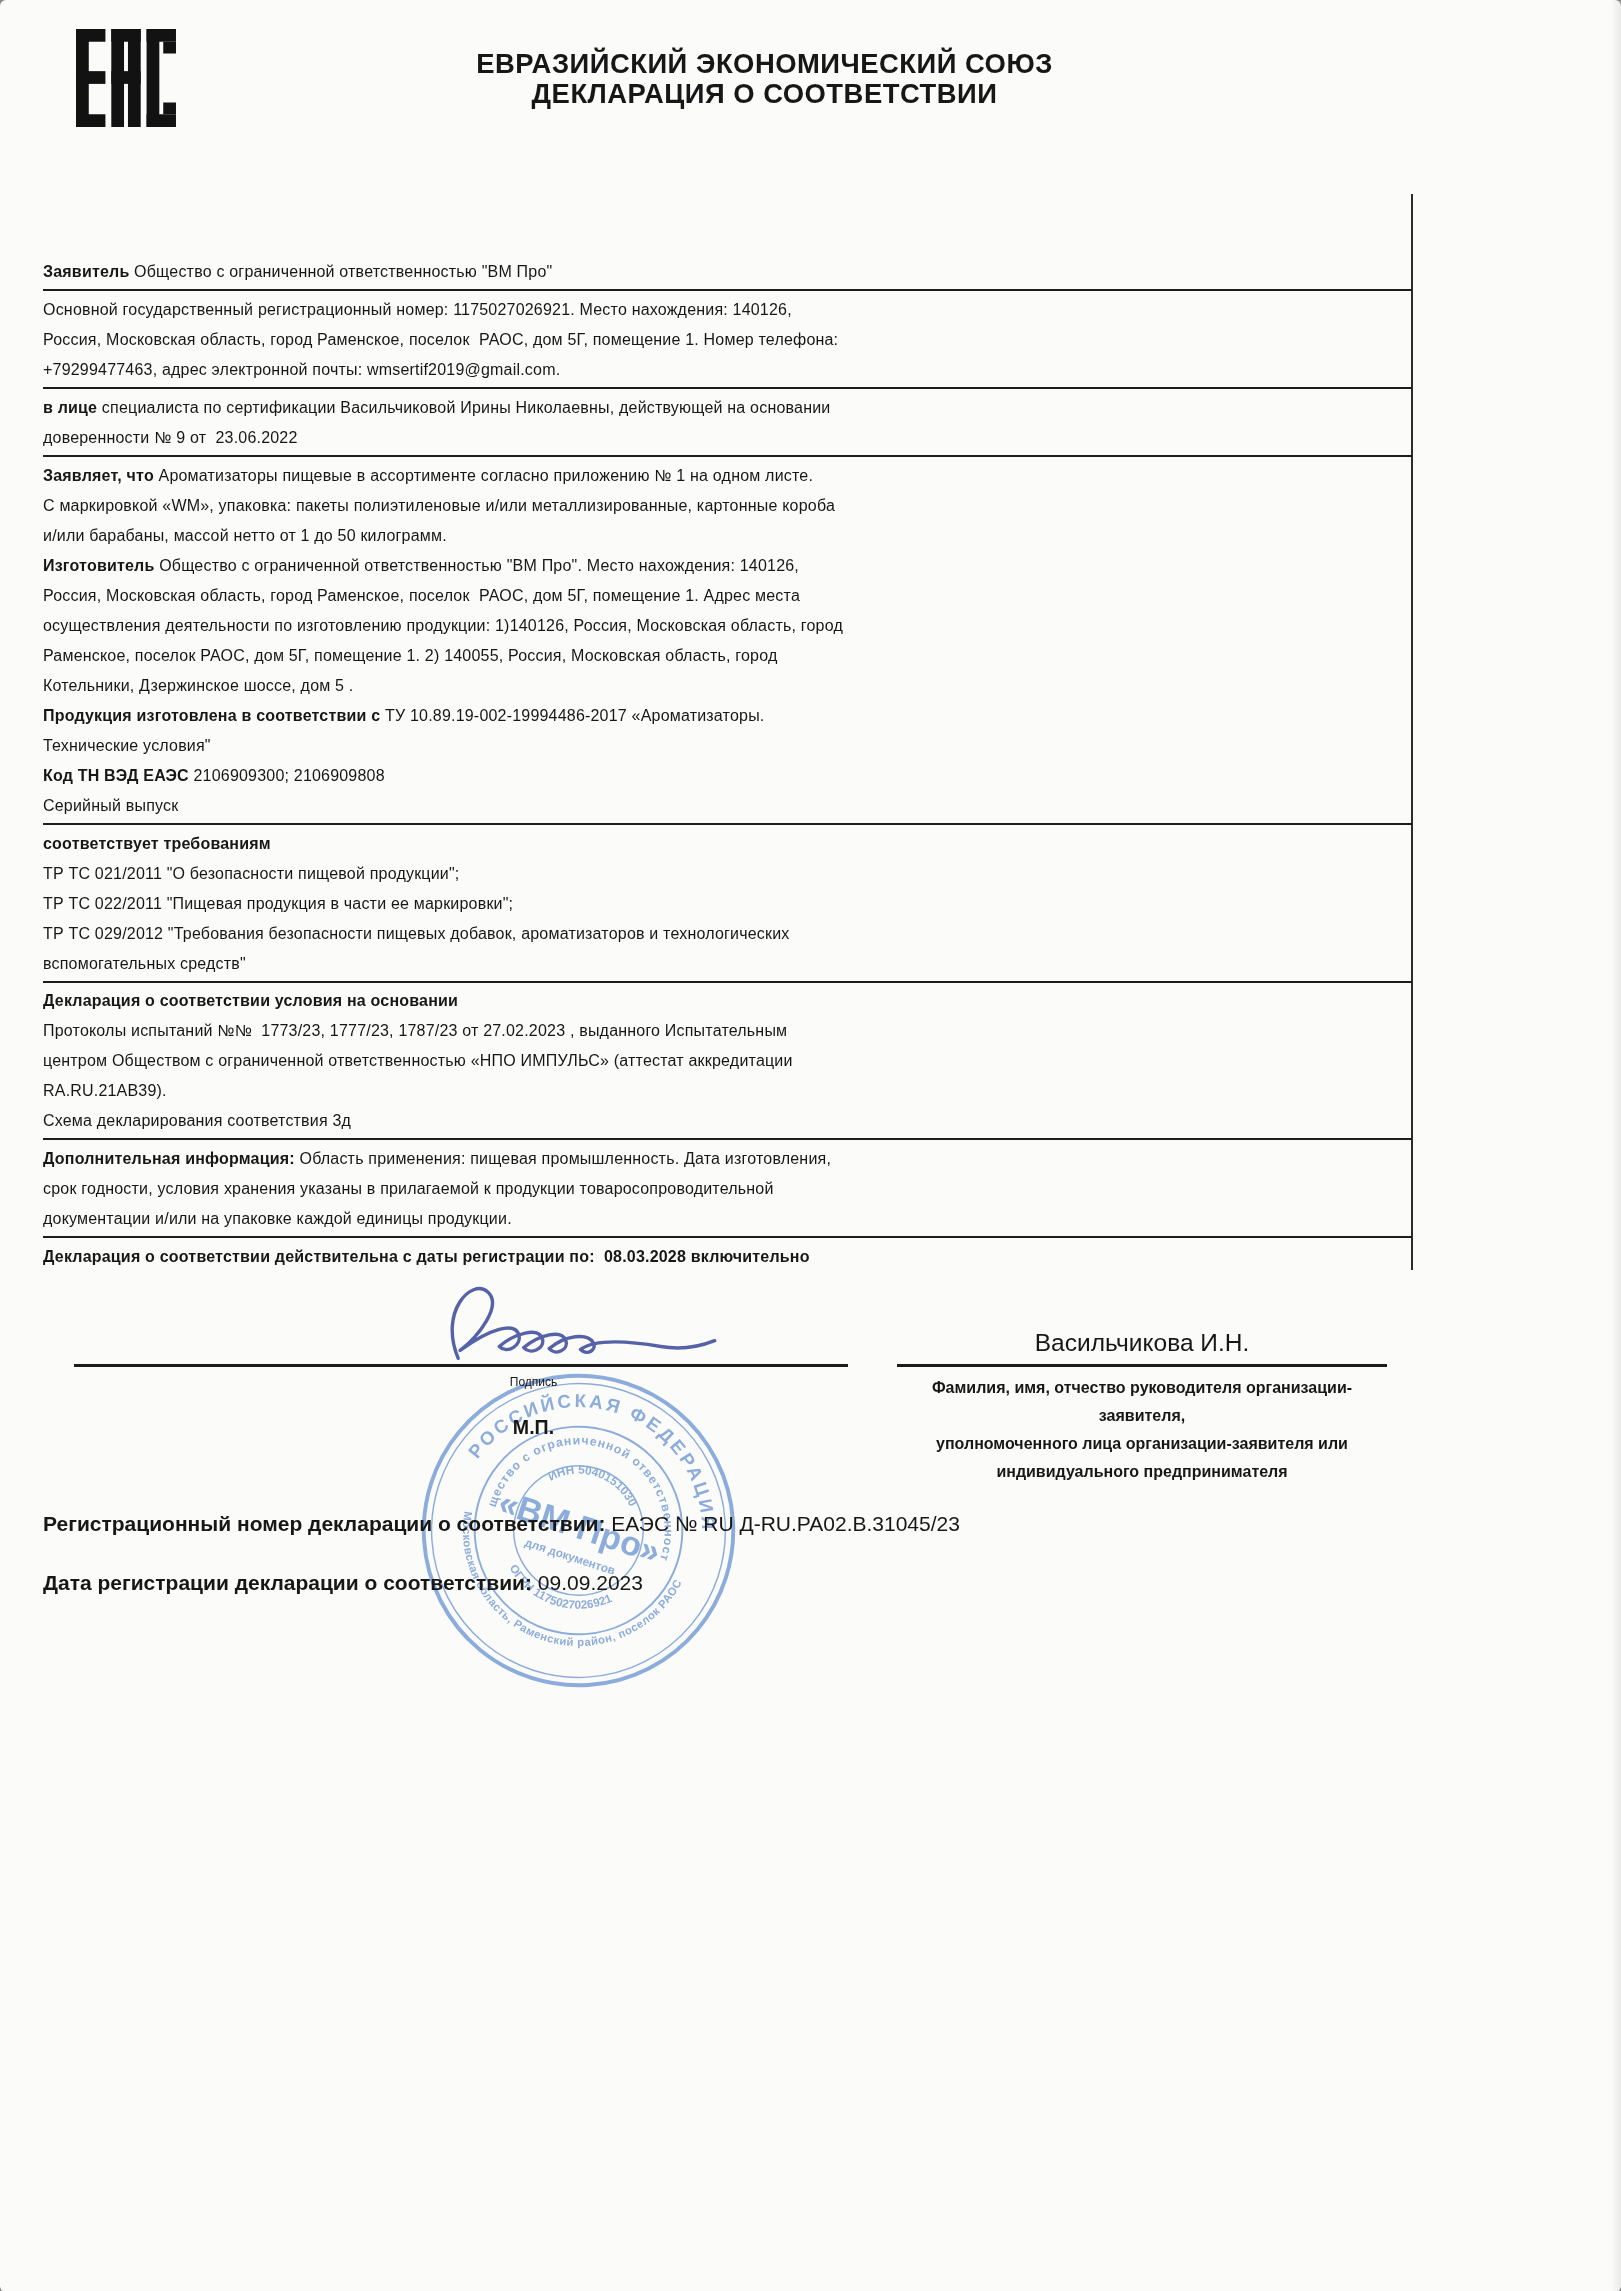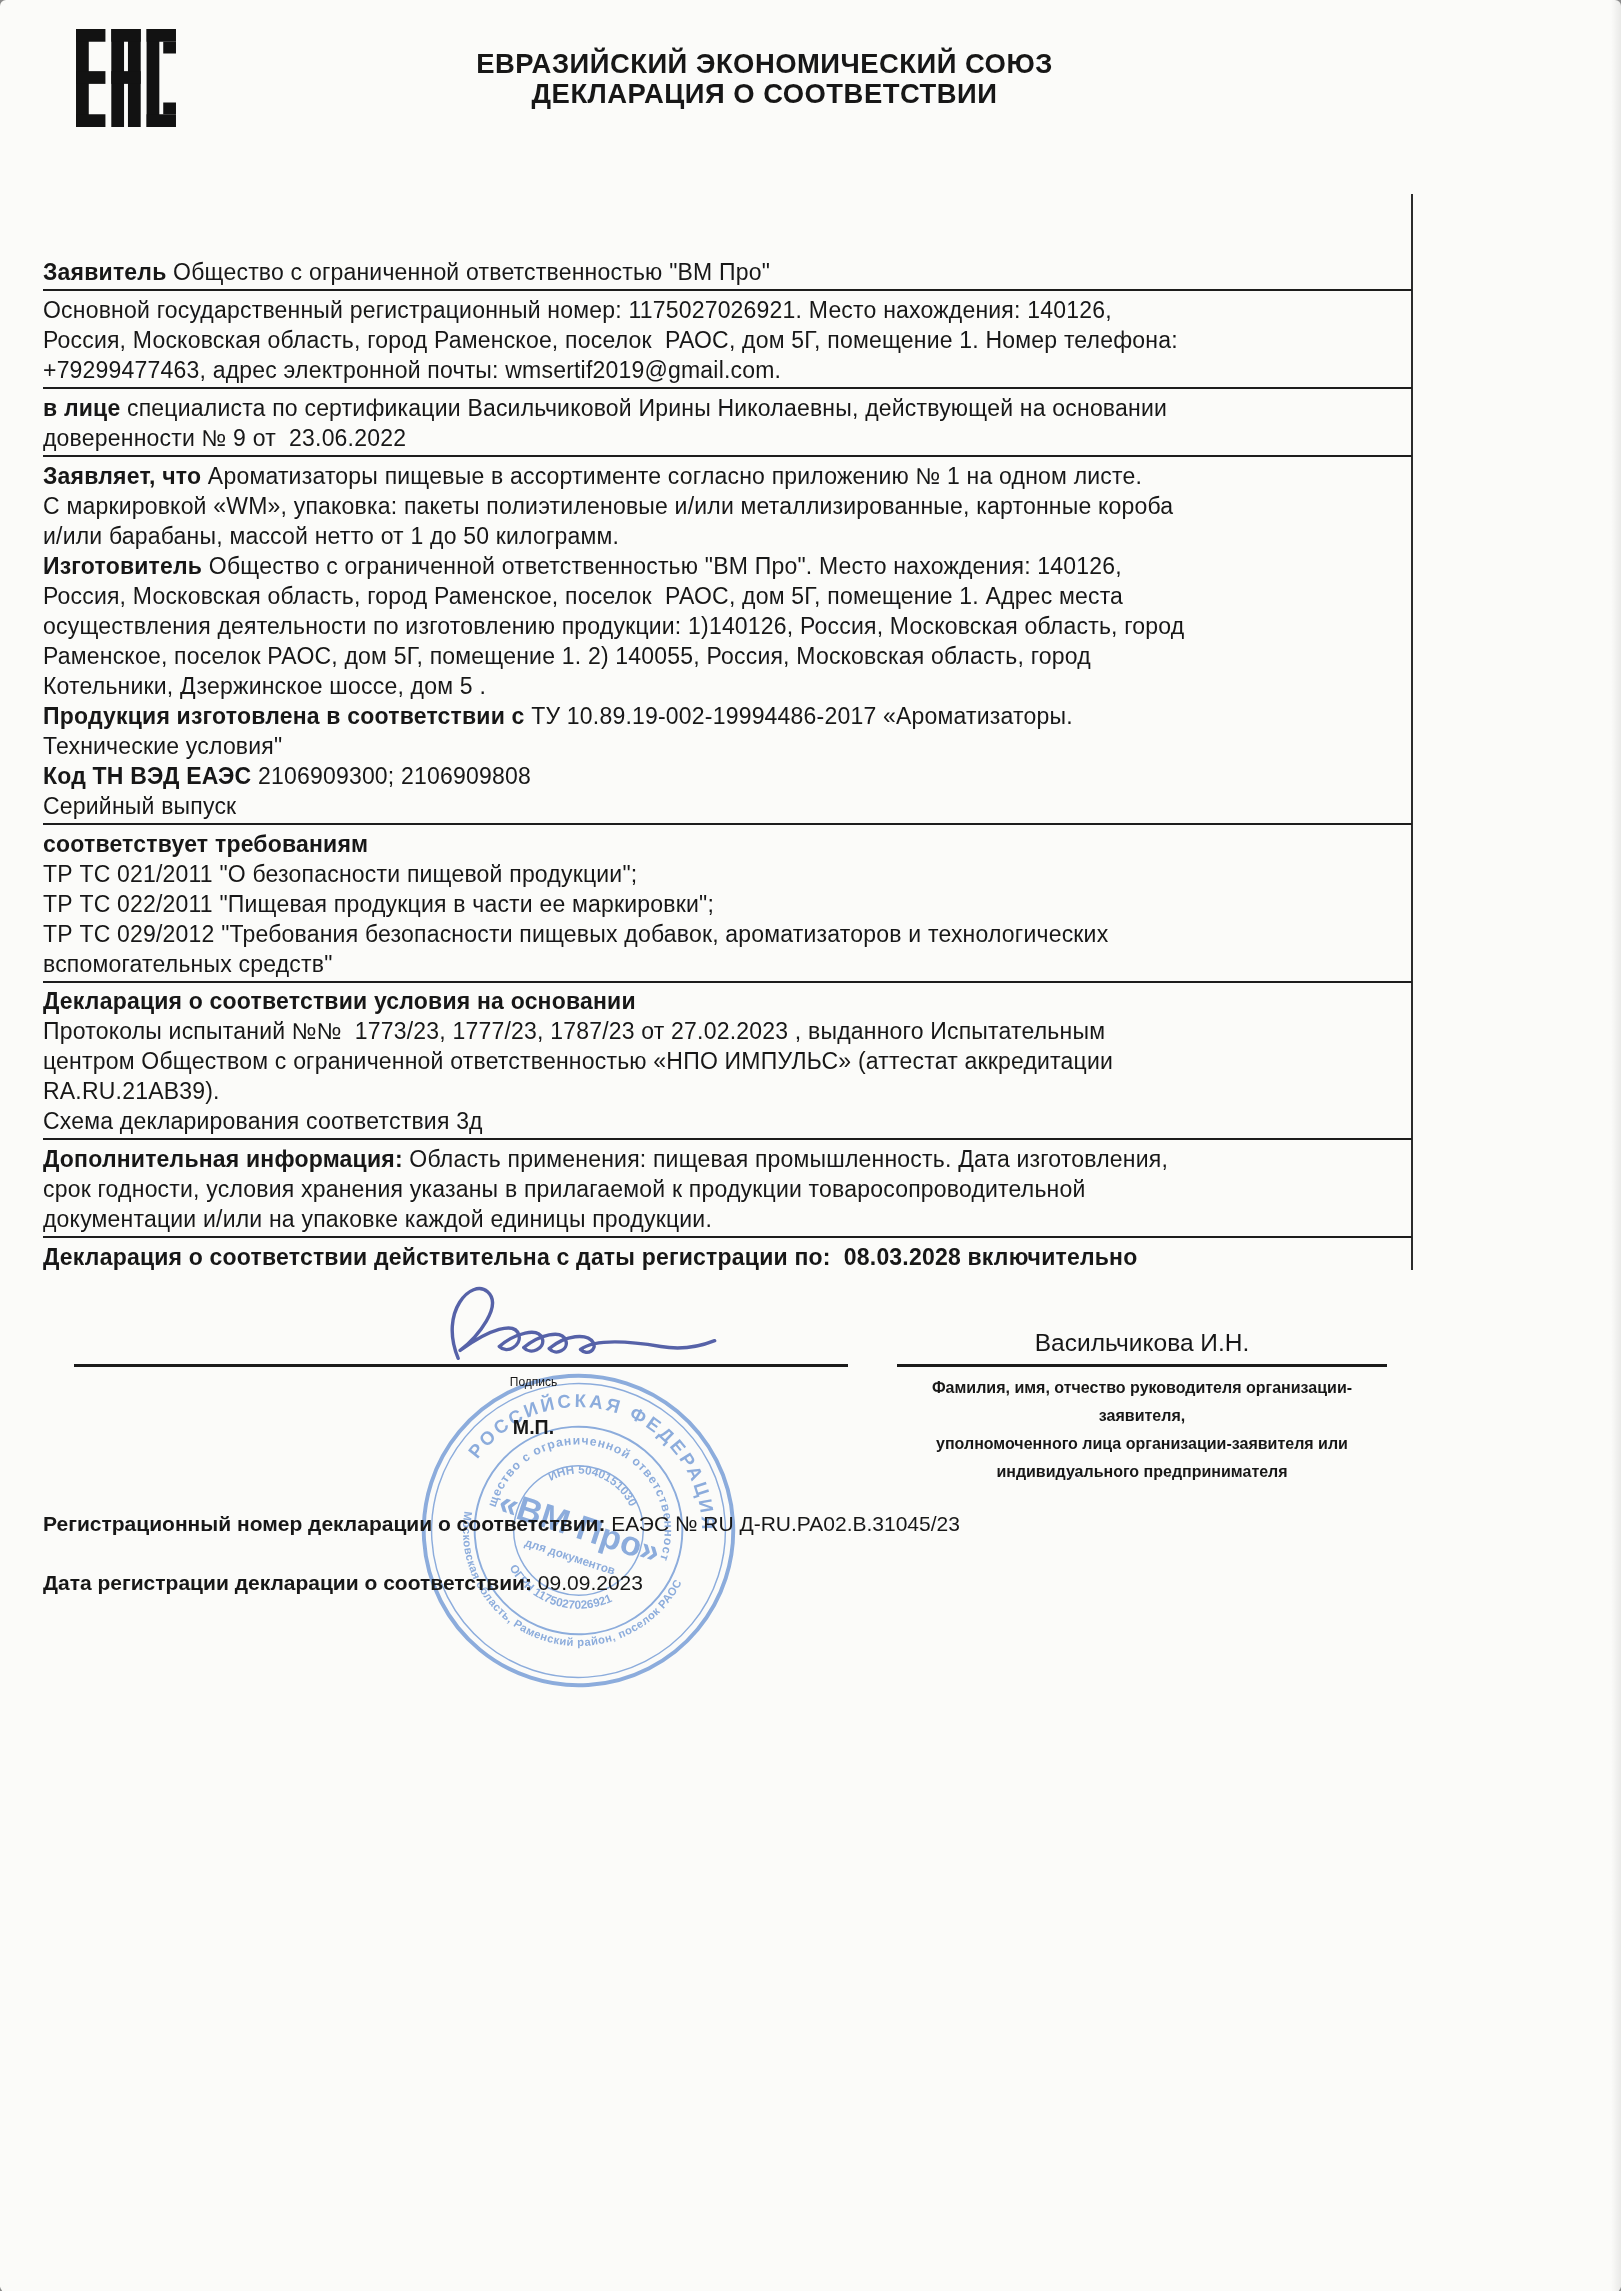--- a/index.html
+++ b/index.html
@@ -17,21 +17,21 @@
     content:"";position:absolute;top:0;right:0;width:9.8px;height:100%;
     background:linear-gradient(to right, rgba(0,0,0,0), rgba(0,0,0,0.07));
     pointer-events:none;
   }
   
   .logo{position:absolute;left:76px;top:29px;}
   .titles{position:absolute;left:0;top:49px;width:1529px;text-align:center;}
   .titles .t{font-weight:700;font-size:27.4px;line-height:30px;letter-spacing:0.5px;}
   
   .body{position:absolute;left:43px;top:257px;width:1369px;}
-  .ln{white-space:pre;font-size:23px;line-height:30px;height:30px;letter-spacing:0.2px;}
+  .ln{white-space:pre;font-size:16px;line-height:30px;height:30px;letter-spacing:0.2px;}
   .ln b{font-weight:700;}
   hr.rule{border:none;border-top:2px solid #1d1d1d;margin:2px 0 3.9px 0;}
   .vborder{position:absolute;left:1411px;top:194px;width:2px;height:1076px;background:#2c2c2c;}
   
   .sigline{position:absolute;height:2.9px;background:#1b1b1b;top:1364px;}
   .sigline.left{left:74px;width:774px;}
   .sigline.right{left:897px;width:490px;}
   .scribble{position:absolute;left:421px;top:1272px;z-index:3;}
   .sig-name{position:absolute;left:897px;top:1329px;width:490px;text-align:center;font-size:24.5px;z-index:2;}
   .sig-caption{position:absolute;left:897px;top:1374px;width:490px;text-align:center;

